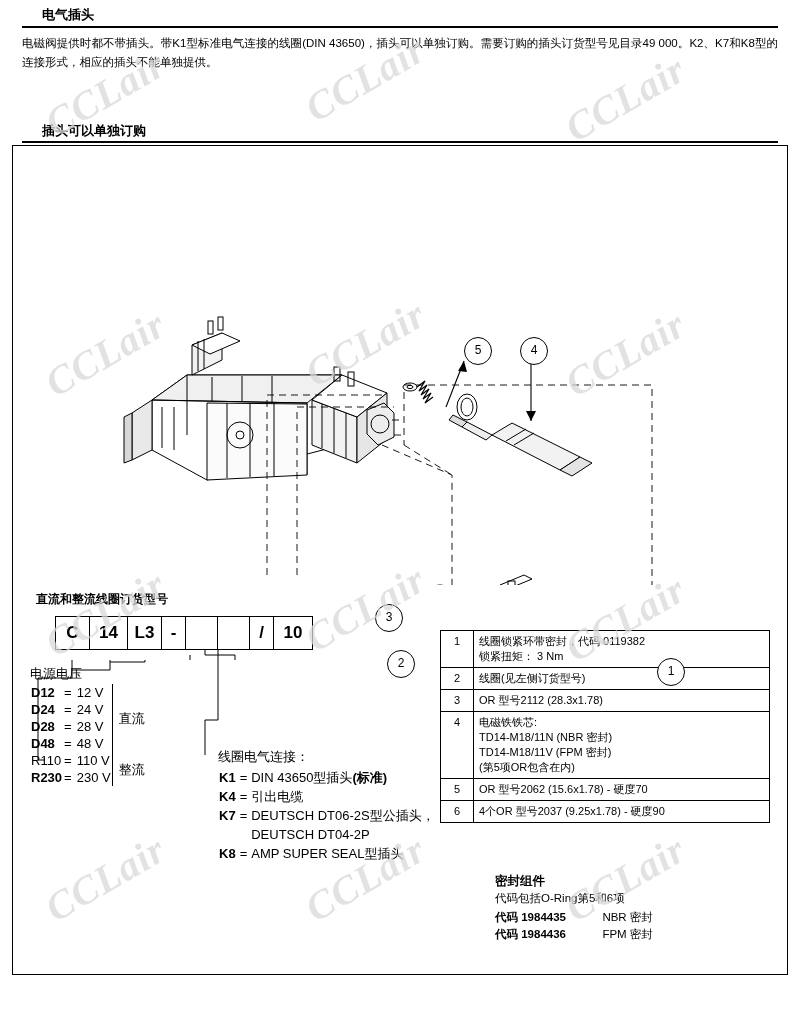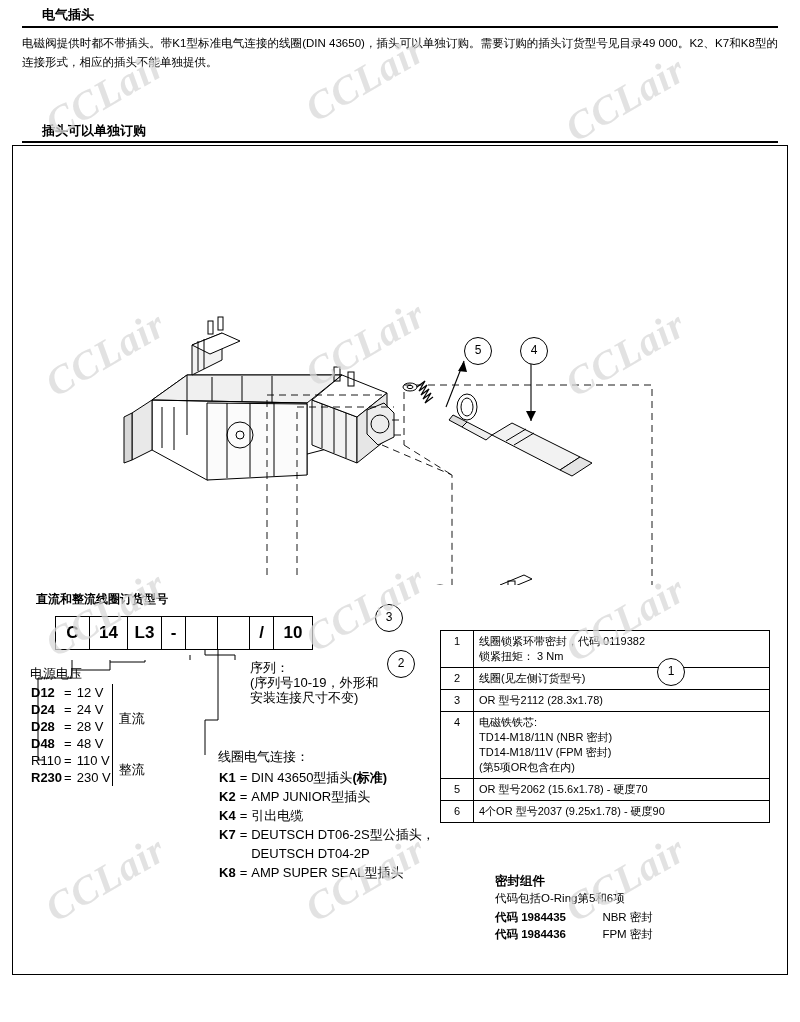--- a/index.html
+++ b/index.html
@@ -330,39 +330,29 @@
       </tr>
       <tr>
         <td style="font-weight:bold;">R230</td>
         <td>=</td>
         <td>230 V</td>
       </tr>
     </tbody>
       </table>
   </div>
 
-  <div class="legend" style="left:250px;top:660px;width:140px;">
-    <div>序列：</div>
-    <div>(序列号10-19，外形和</div>
-    <div>安装连接尺寸不变)</div>
-  </div>
 
   <div class="legend" style="left:218px;top:749px;width:220px;">
     <div>线圈电气连接：</div>
     <table style="border-collapse:collapse;margin-top:4px;line-height:17px;">
       <tbody>
           <tr>
         <td style="font-weight:bold;padding-right:3px;vertical-align:top;">K1</td>
         <td style="padding-right:3px;vertical-align:top;">=</td>
         <td style="vertical-align:top;"><span>DIN 43650型插头</span><b>(标准)</b></td>
-      </tr>
-      <tr>
-        <td style="font-weight:bold;vertical-align:top;">K2</td>
-        <td style="vertical-align:top;">=</td>
-        <td style="vertical-align:top;">AMP JUNIOR型插头</td>
       </tr>
       <tr>
         <td style="font-weight:bold;vertical-align:top;">K4</td>
         <td style="vertical-align:top;">=</td>
         <td style="vertical-align:top;">引出电缆</td>
       </tr>
       <tr>
         <td style="font-weight:bold;vertical-align:top;">K7</td>
         <td style="vertical-align:top;">=</td>
         <td style="vertical-align:top;">DEUTSCH DT06-2S型公插头，</td>

